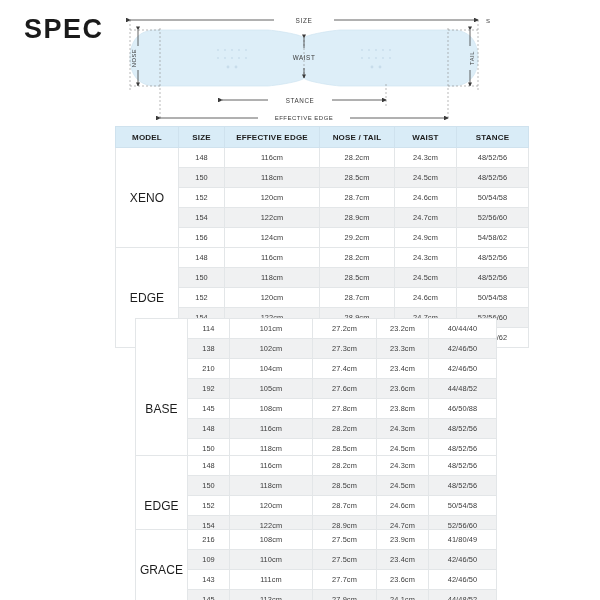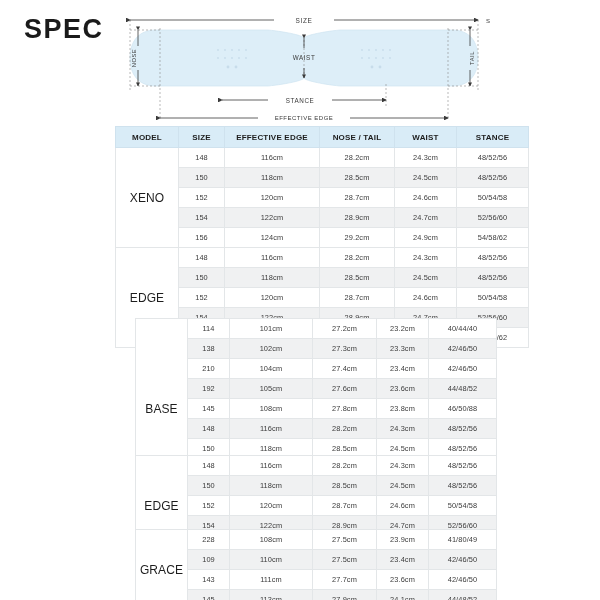--- a/index.html
+++ b/index.html
@@ -440,21 +440,21 @@
     <col class="c-model">
       <col class="c-size">
       <col class="c-edge">
     <col class="c-nose">
       <col class="c-waist">
       <col class="c-stance">
   </colgroup>
   <tbody>
     <tr class="row-plain">
       <td class="model-cell" rowspan="4">GRACE</td>
-      <td>228</td>
+      <td>216</td>
       <td>108cm</td>
       <td>27.5cm</td>
       <td>23.9cm</td>
       <td>41/80/49</td>
     </tr>
     <tr class="row-alt">
       <td>109</td>
       <td>110cm</td>
       <td>27.5cm</td>
       <td>23.4cm</td>

